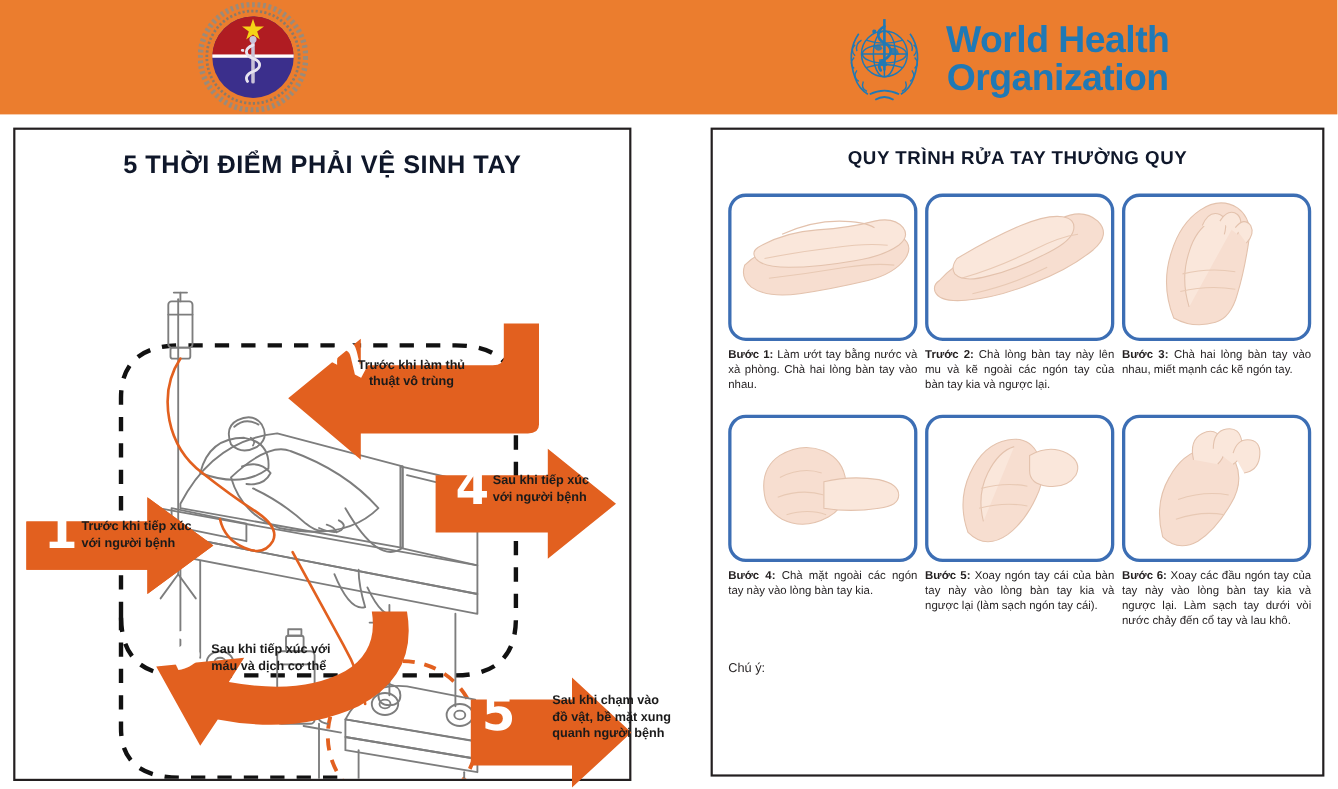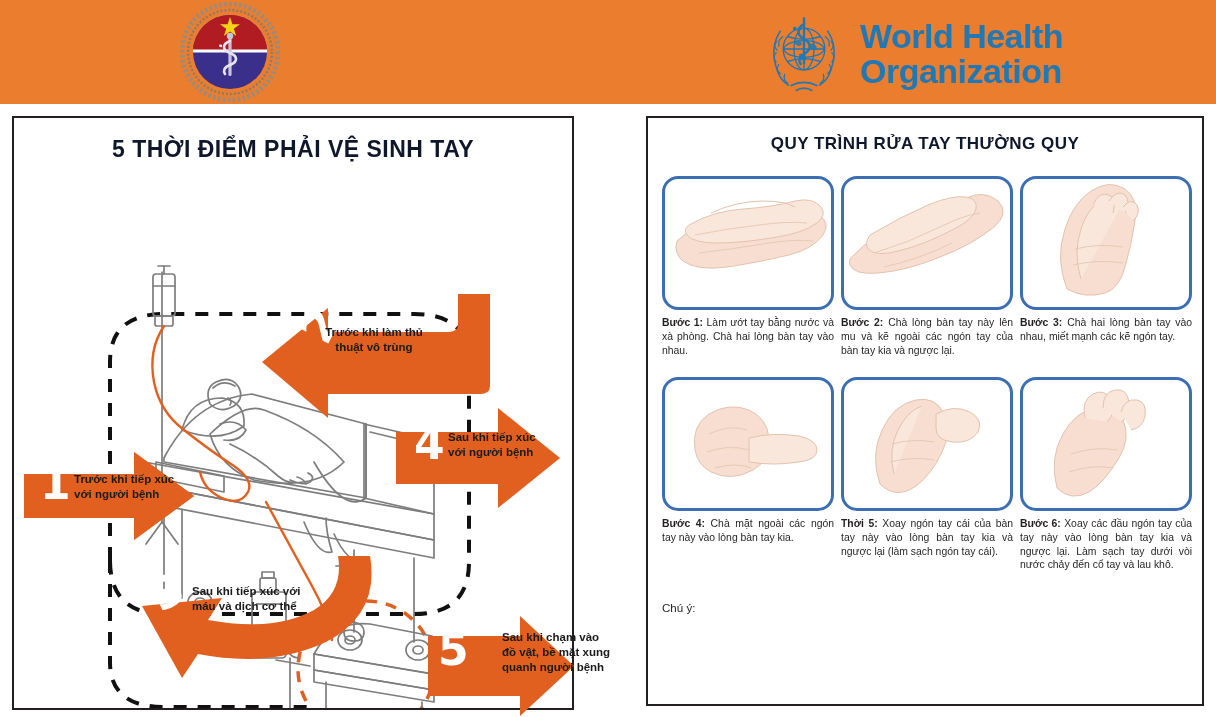--- a/index.html
+++ b/index.html
@@ -15,21 +15,21 @@
   
   .header {
     position: absolute; left: 0; top: 0; width: 1216px; height: 104px;
     background: #EB7D2E;
   }
   .moh-logo {
     position: absolute; left: 180px; top: 2px; width: 100px; height: 100px;
   }
   .who-logo-wrap {
     position: absolute; left: 762px; top: 14px;
-    display: flex; align-items: center; gap: 14px;
+    display: flex; align-items: center; gap: 14px; text-align: center;
   }
   .who-emblem { width: 84px; height: 80px; }
   .who-text {
     color: #2079B5; font-weight: bold; line-height: 1.02;
     letter-spacing: -0.5px;
   }
   .who-text .l1 { font-size: 34px; display: block; }
   .who-text .l2 { font-size: 34px; display: block; }
 
   
@@ -330,21 +330,21 @@
           <svg width="166" height="128" viewBox="0 0 166 128">
             <g stroke="#e3c2ad" stroke-width="1" fill="#f7ded0">
               <path d="M10 76 q18 -20 48 -30 q36 -12 62 -26 q20 -10 34 2 q12 12 -4 26 q-22 18 -54 30 q-34 14 -62 16 q-24 2 -28 -8 q-2 -6 4 -10z"></path>
               <path d="M26 56 q30 -18 58 -30 q24 -10 38 -8 q12 2 10 12 q-2 10 -22 20 q-30 16 -56 22 q-22 6 -30 -2 q-4 -6 2 -14z" fill="#fae7db"></path>
               <path d="M30 74 q34 -10 66 -26 q24 -12 40 -14" fill="none" stroke="#e8c9b4"></path>
               <path d="M40 88 q36 -8 68 -24" fill="none" stroke="#e8c9b4"></path>
             </g>
           </svg>
         </div>
         <div class="step-caption">
-          <b>Bước 2:</b><span> Chà lòng bàn tay này lên mu và kẽ ngoài các ngón tay của bàn tay kia và ngược lại.</span>
+          <b>Trước 2:</b><span> Chà lòng bàn tay này lên mu và kẽ ngoài các ngón tay của bàn tay kia và ngược lại.</span>
         </div>
       </div>
 
       <div class="step-cell">
         <div class="step-img-box">
           <svg width="166" height="128" viewBox="0 0 166 128">
             <g stroke="#e3c2ad" stroke-width="1" fill="#f7ded0">
               <path d="M44 110 q-12 -30 -2 -60 q8 -26 26 -38 q18 -12 34 -2 q14 10 10 32 q-4 26 -10 46 q-6 22 -20 26 q-20 6 -38 -4z"></path>
               <path d="M58 100 q-8 -26 0 -50 q6 -20 20 -28 q14 -8 24 -2" fill="#fae7db"></path>
               <path d="M70 26 q6 -14 16 -10 q8 4 4 18" fill="#fae7db"></path>
@@ -383,21 +383,21 @@
             <g stroke="#e3c2ad" stroke-width="1" fill="#f7ded0">
               <path d="M36 104 q-10 -28 2 -54 q12 -26 34 -30 q20 -4 28 14 q8 18 -2 38 q-10 22 -26 34 q-20 14 -36 -2z"></path>
               <path d="M50 94 q-6 -24 4 -44 q10 -20 24 -24" fill="#fae7db"></path>
               <path d="M92 34 q18 -10 34 -2 q14 8 8 20 q-8 12 -26 10 q-16 -2 -16 -14z" fill="#fae7db"></path>
               <path d="M48 64 q22 -6 42 -2" fill="none" stroke="#e8c9b4"></path>
               <path d="M46 82 q24 -6 44 -2" fill="none" stroke="#e8c9b4"></path>
             </g>
           </svg>
         </div>
         <div class="step-caption">
-          <b>Thời 5:</b><span> Xoay ngón tay cái của bàn tay này vào lòng bàn tay kia và ngược lại (làm sạch ngón tay cái).</span>
+          <b>Bước 5:</b><span> Xoay ngón tay cái của bàn tay này vào lòng bàn tay kia và ngược lại (làm sạch ngón tay cái).</span>
         </div>
       </div>
 
       <div class="step-cell">
         <div class="step-img-box">
           <svg width="166" height="128" viewBox="0 0 166 128">
             <g stroke="#e3c2ad" stroke-width="1" fill="#f7ded0">
               <path d="M34 108 q-8 -30 6 -54 q12 -22 32 -26 q20 -4 28 12 q8 18 -4 38 q-14 24 -30 34 q-18 10 -32 -4z"></path>
               <path d="M62 38 q-4 -18 8 -24 q12 -6 18 6 q6 12 -4 22" fill="#fae7db"></path>
               <path d="M80 28 q0 -16 12 -18 q12 -2 14 12 q2 14 -8 20" fill="#fae7db"></path>

